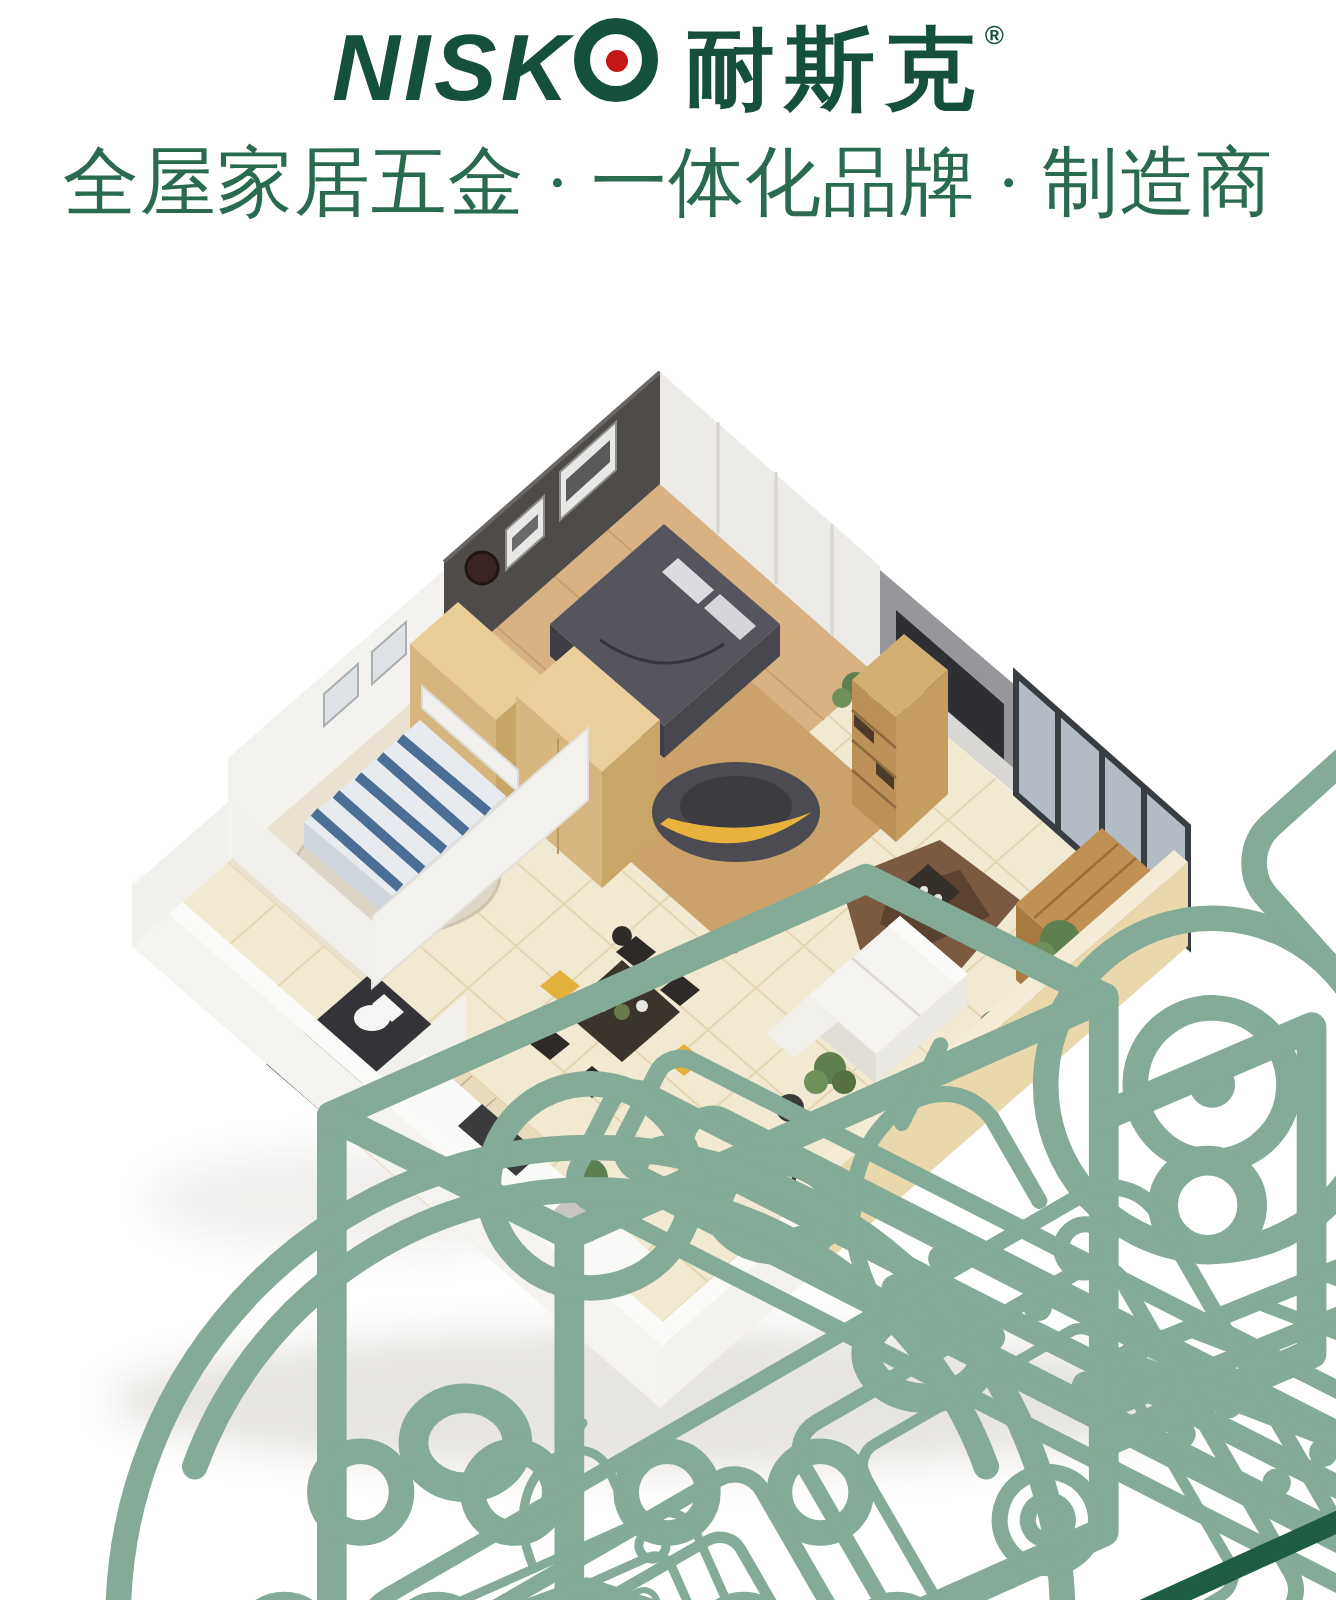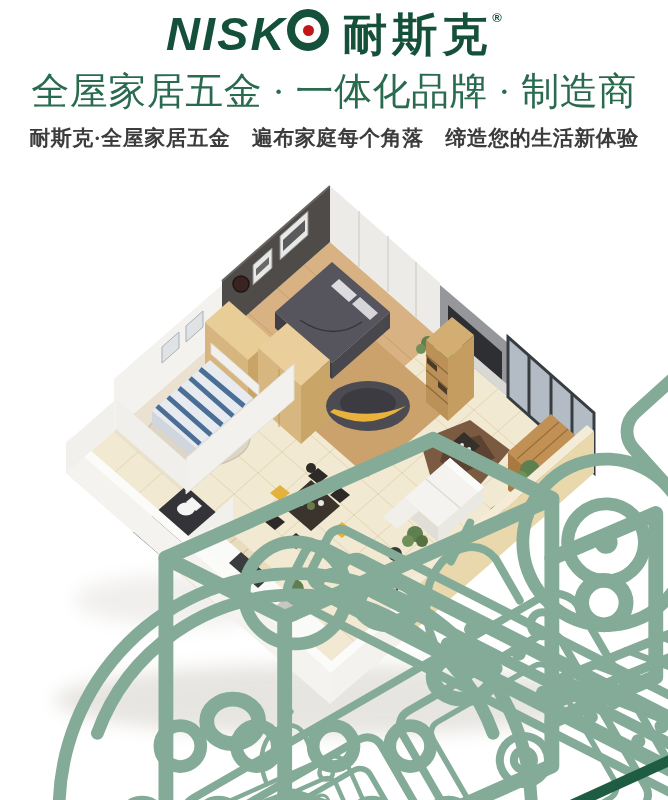--- a/index.html
+++ b/index.html
@@ -38,21 +38,20 @@
   .sketch{stroke:#84ab97;fill:none;stroke-width:2;stroke-linecap:round;stroke-linejoin:round;}
   .sketch-fill{fill:#84ab97;stroke:none;}
   .dark-sketch{stroke:#1e5c44;fill:none;stroke-width:2;stroke-linecap:round;stroke-linejoin:round;}
 </style>
 </head>
 <body>
 
 <header class="hdr">
   <div class="logo"><span class="logo-latin">NISK</span><span class="logo-o"><span class="logo-o-dot"></span></span><span class="logo-cn">耐斯克</span><sup class="logo-reg">®</sup></div>
   <h1 class="headline">全屋家居五金 · 一体化品牌 · 制造商</h1>
-  <h2 class="subheadline">耐斯克·全屋家居五金　遍布家庭每个角落　缔造您的生活新体验</h2>
 </header>
 
 <svg class="art" width="668" height="800" viewBox="0 0 668 800">
   <defs>
     <filter id="soft" x="-40%" y="-40%" width="180%" height="180%">
         <feGaussianBlur stdDeviation="9"></feGaussianBlur>
       </filter>
     <clipPath id="floorClip">
         <polygon points="330,242 594,473 330,704 66,473"></polygon>
       </clipPath>

